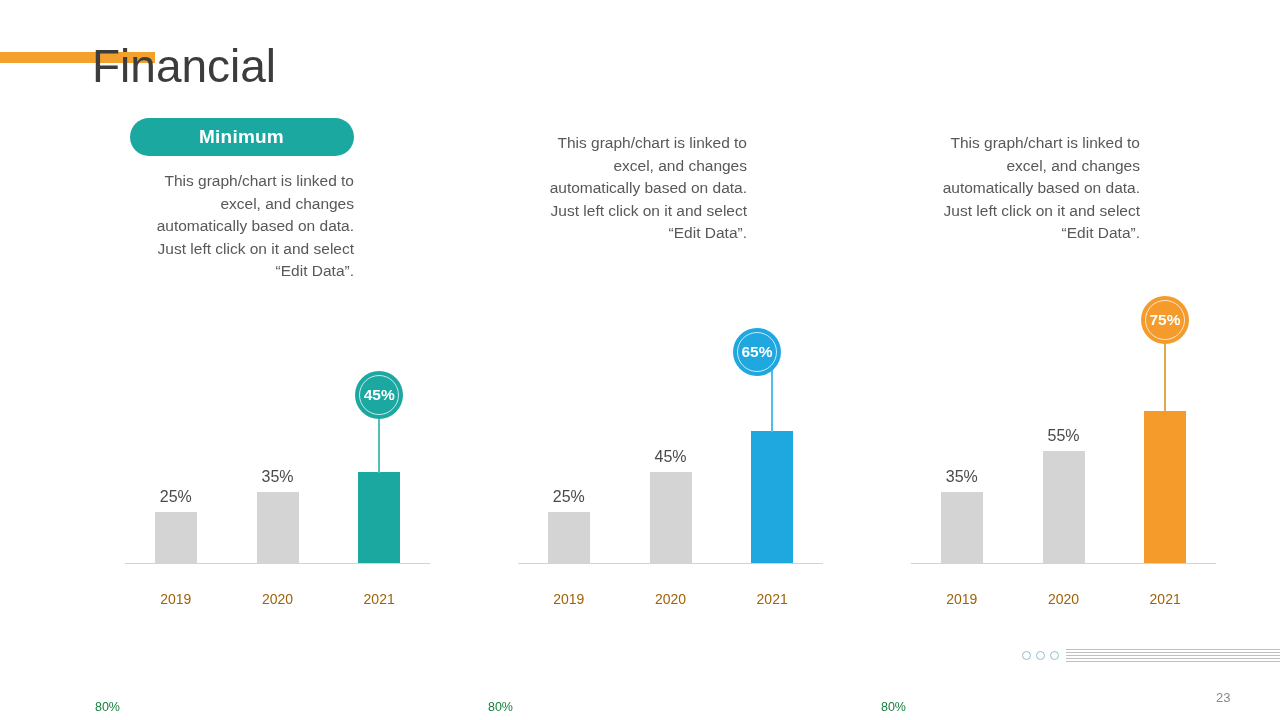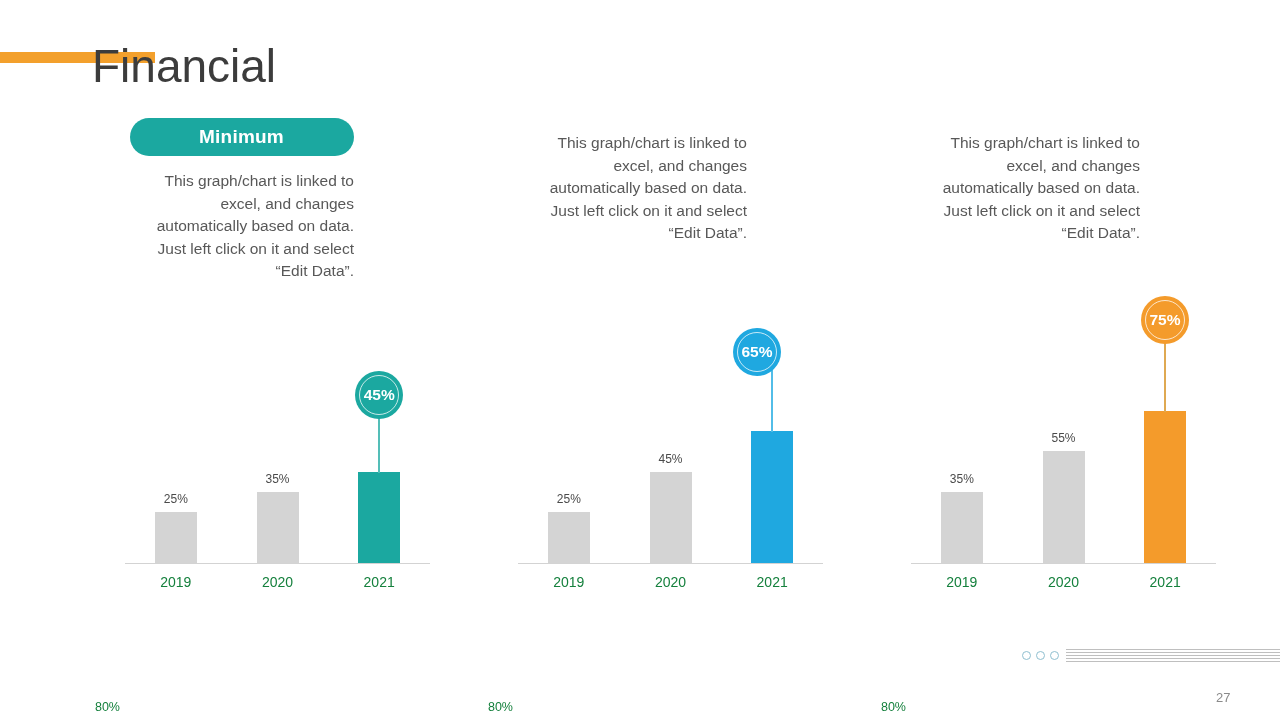--- a/index.html
+++ b/index.html
@@ -136,30 +136,30 @@
   }
   .bar.grey  { background: #D4D4D4; }
   .bar.teal  { background: #1BA8A0; }
   .bar.blue  { background: #1FA8E0; }
   .bar.orange{ background: #F49B2B; }
 
   .bar-label {
     position: absolute;
     width: 80px;
     text-align: center;
-    font-size: 12px;
+    font-size: 16px;
     color: #4a4a4a;
   }
   .xlabel {
     position: absolute;
     width: 80px;
     text-align: center;
     font-size: 14px;
-    color: #15803d;
-    top: 10px;
+    color: #a16207;
+    top: 27px;
   }
 
   
   .connector {
     position: absolute;
     width: 1.4px;
   }
   .connector.teal  { background: #54BEB8; }
   .connector.blue  { background: #52BDE8; }
   .connector.orange{ background: #DFA952; }
@@ -331,13 +331,13 @@
   <div class="deco-circle" style="left:28px"></div>
   <div class="deco-lines">
     <div class="deco-line" style="top:1px"></div>
     <div class="deco-line" style="top:4px"></div>
     <div class="deco-line" style="top:7px"></div>
     <div class="deco-line" style="top:10px"></div>
     <div class="deco-line" style="top:13px"></div>
   </div>
 </div>
 
-<div class="page-number">27</div>
+<div class="page-number">23</div>
 
 </body></html>

